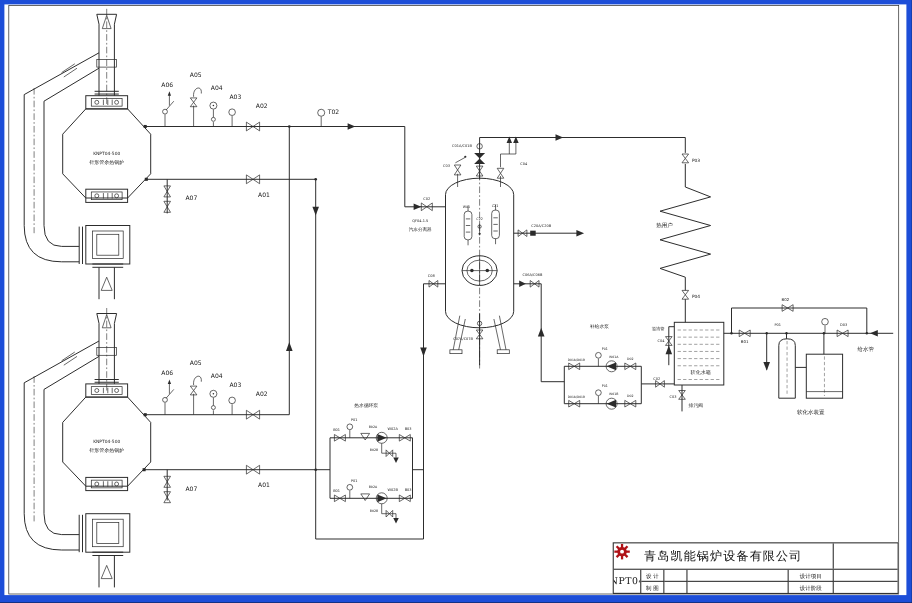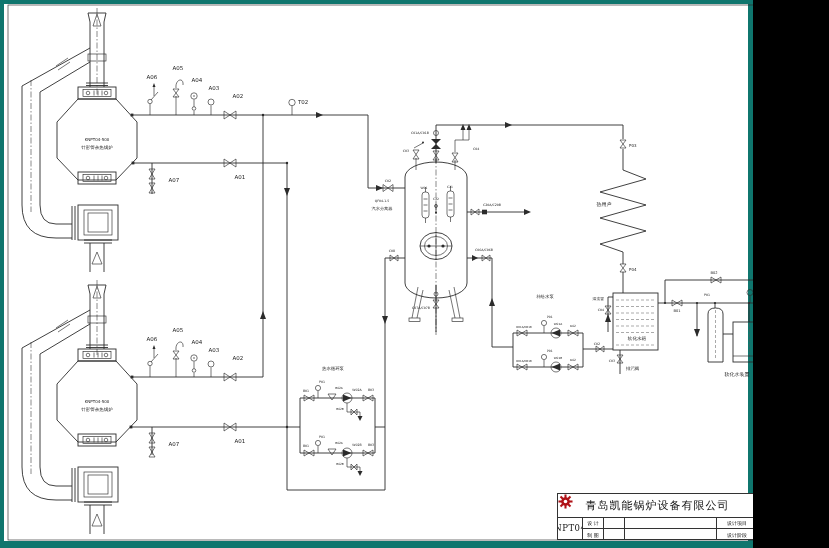--- a/index.html
+++ b/index.html
@@ -1,16 +1,16 @@
 <!DOCTYPE html>
 <html><head>
 <meta charset="utf-8">
 <style>
   html,body{margin:0;padding:0;background:#000;}
-  #page{position:relative;width:753px;height:548px;background:#0f766e;overflow:hidden;
+  #page{position:relative;width:829px;height:548px;background:#1d4ed8;overflow:hidden;
         font-family:"DejaVu Sans",sans-serif;}
   #sheet{position:absolute;left:4px;top:4px;right:5px;bottom:7px;background:#ffffff;}
   svg{position:absolute;left:0;top:0;}
   svg text{font-family:"DejaVu Sans",sans-serif;fill:#1a1a1a;}
   .p{stroke:#2b2b2b;stroke-width:.9;fill:none;}
   .t{stroke:#2b2b2b;stroke-width:.65;fill:none;}
   .fl{fill:#2b2b2b;stroke:none;}
   .cl{stroke:#2b2b2b;stroke-width:.55;fill:none;stroke-dasharray:6 2 1.5 2;}
   .dsh{stroke:#555;stroke-width:.5;fill:none;stroke-dasharray:3 2;}
   

